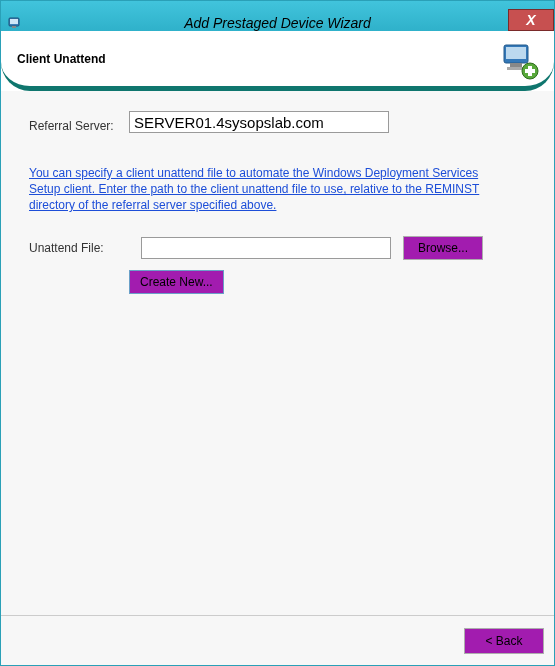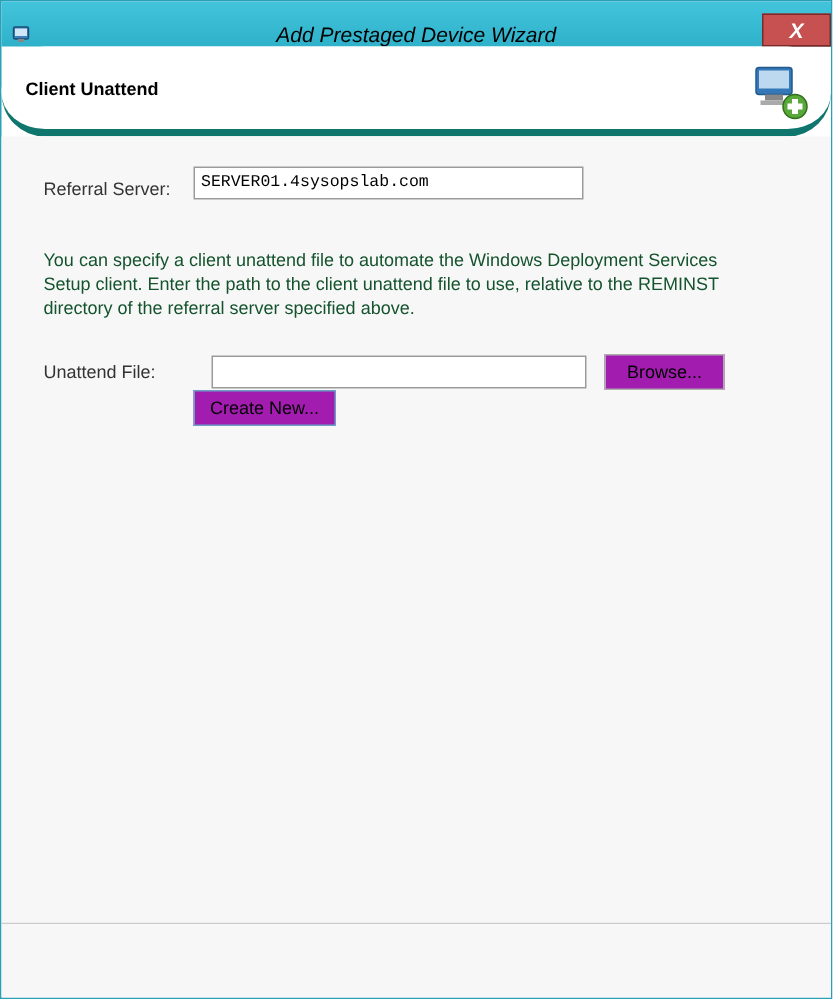--- a/index.html
+++ b/index.html
@@ -61,44 +61,45 @@
     background: #f7f7f7;
     color: #333;
     position: relative;
   }
   .row { display:flex; align-items:flex-end; margin-bottom: 6px; }
   .label { width: 100px; }
   input.text {
     height: 22px;
     border: 1px solid #9a9a9a;
     padding: 2px 4px;
-    font-family: Liberation Mono, monospace; font-size: 11px;
+    font-family: Liberation Sans, sans-serif; font-size: 15px;
     background:#fff;
   }
   .ref-input { width: 260px; }
   .info {
     margin-top: 32px;
     margin-bottom: 22px;
     max-width: 480px;
     line-height: 1.35;
-    color: #14532d;
+    color: #1d4ed8;
+    text-decoration: underline;
   }
   .unattend-row { display:flex; align-items:center; gap: 12px; }
   .unattend-row .label { width: 100px; }
   .unattend-input { width: 250px; }
   button.btn {
     height: 24px;
     min-width: 80px;
     padding: 0 10px;
     font-family: inherit; font-size: 12px;
     background: #a21caf;
     border: 1px solid #adadad;
     cursor: default;
   }
-  .createnew-wrap { margin-top: 0; margin-left: 100px; }
+  .createnew-wrap { margin-top: 10px; margin-left: 100px; }
   .createnew {
     border: 1px solid #6aa0c8 !important;
     padding: 0 12px; min-width: 94px;
   }
   .footer {
     height: 50px;
     border-top: 1px solid #ccc;
     background: #f7f7f7;
     display:flex; align-items:center; justify-content:flex-end;
     padding: 0 10px; gap: 6px;
@@ -155,15 +156,16 @@
       <button class="btn">Browse...</button>
     </div>
 
     <div class="createnew-wrap">
       <button class="btn createnew">Create New...</button>
     </div>
 
   </div>
 
   <div class="footer">
+    <button class="btn">&lt; Back</button>
   </div>
 
 </div>
 
 </body></html>

